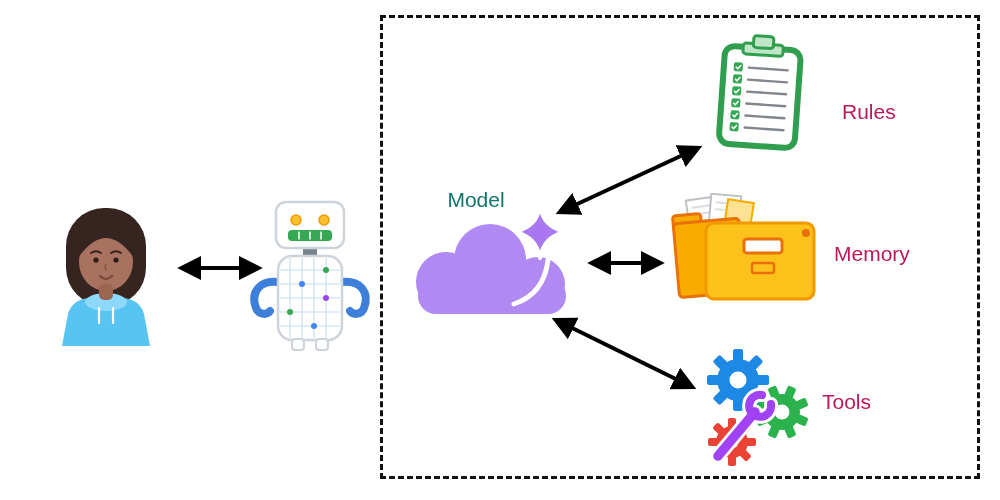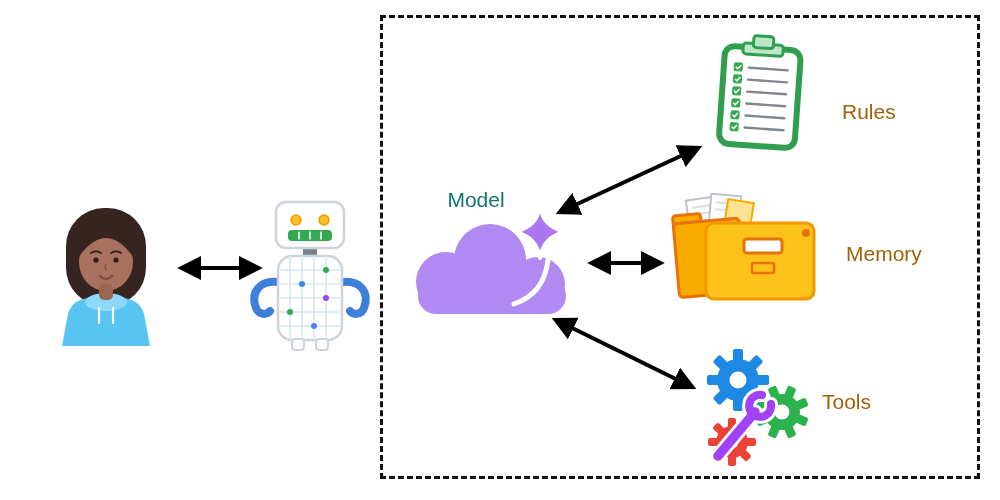--- a/index.html
+++ b/index.html
@@ -1,39 +1,39 @@
 <!DOCTYPE html>
 <html><head>
 <meta charset="utf-8">
 <style>
   html,body{margin:0;padding:0;background:#fff;}
   .canvas{
     position:relative;width:1000px;height:500px;background:#ffffff;
     font-family:"Liberation Sans", sans-serif;overflow:hidden;
   }
-  .label{position:absolute;color:#a16207;font-size:21px;line-height:1.1;}
+  .label{position:absolute;color:#be185d;font-size:21px;line-height:1.1;}
   .label-bold{color:#3a3f44;font-size:27px;font-weight:700;}
   .center{text-align:center;}
   .boundary{
     position:absolute;left:380px;top:15px;width:600px;height:464px;
     border:3px dashed #111;box-sizing:border-box;background:transparent;
   }
   svg{position:absolute;display:block;}
   .arrows{left:0;top:0;}
 </style>
 </head>
 <body>
 
 <div class="canvas">
 
   <div class="boundary"></div>
 
   <div class="label center" style="left:434px;top:188px;width:84px;color:#0f766e;">Model</div>
   <div class="label" style="left:842px;top:100px;">Rules</div>
-  <div class="label" style="left:834px;top:242px;margin-left:12px;">Memory</div>
+  <div class="label" style="left:834px;top:242px;">Memory</div>
   <div class="label" style="left:822px;top:390px;text-align:center;">Tools</div>
 
   <svg style="left:42px;top:196px;" width="128" height="150" viewBox="0 0 128 150" aria-hidden="true">
     <rect x="24" y="12" width="80" height="98" rx="38" fill="#362420"></rect>
     <ellipse cx="64" cy="66" rx="27" ry="29" fill="#a9715f"></ellipse>
     <path d="M36,62 Q40,30 64,28 Q88,30 92,62 Q78,42 64,42 Q50,42 36,62 Z" fill="#362420"></path>
     <path d="M49,57 Q54,53.5 59,57" stroke="#362420" stroke-width="2" fill="none" stroke-linecap="round"></path>
     <path d="M69,57 Q74,53.5 79,57" stroke="#362420" stroke-width="2" fill="none" stroke-linecap="round"></path>
     <circle cx="54" cy="64" r="2.6" fill="#2d1b16"></circle>
     <circle cx="74" cy="64" r="2.6" fill="#2d1b16"></circle>

